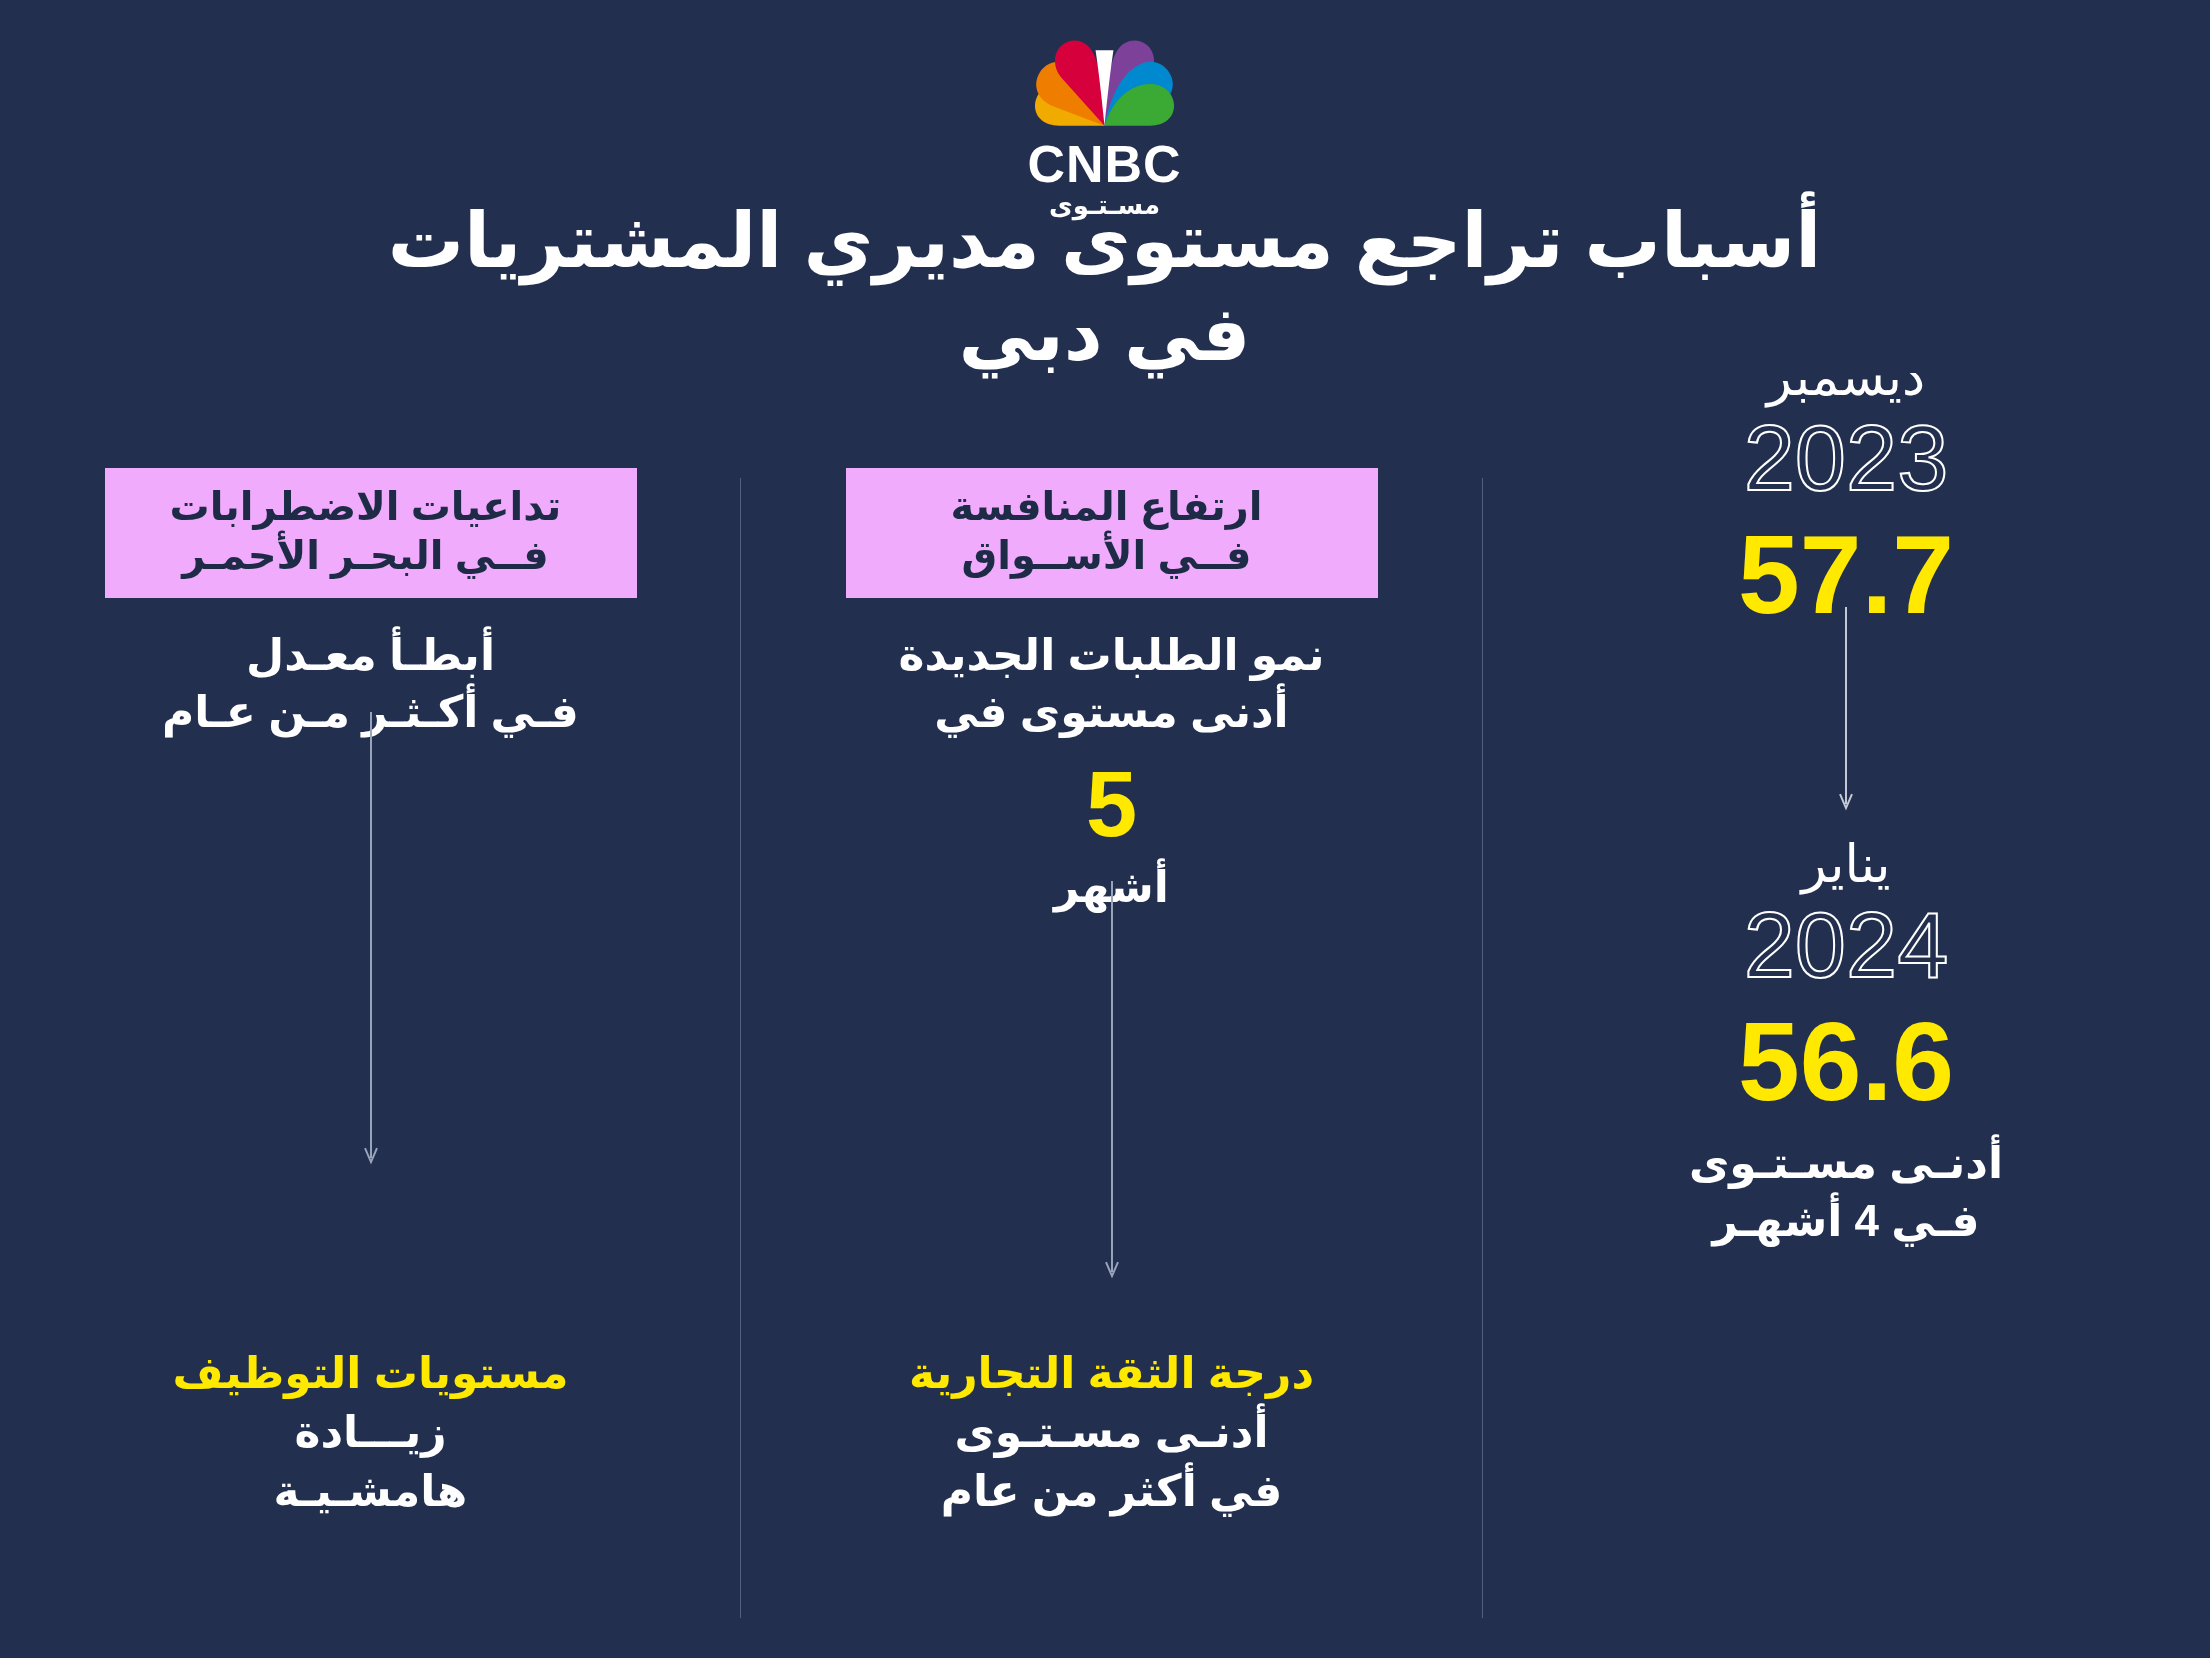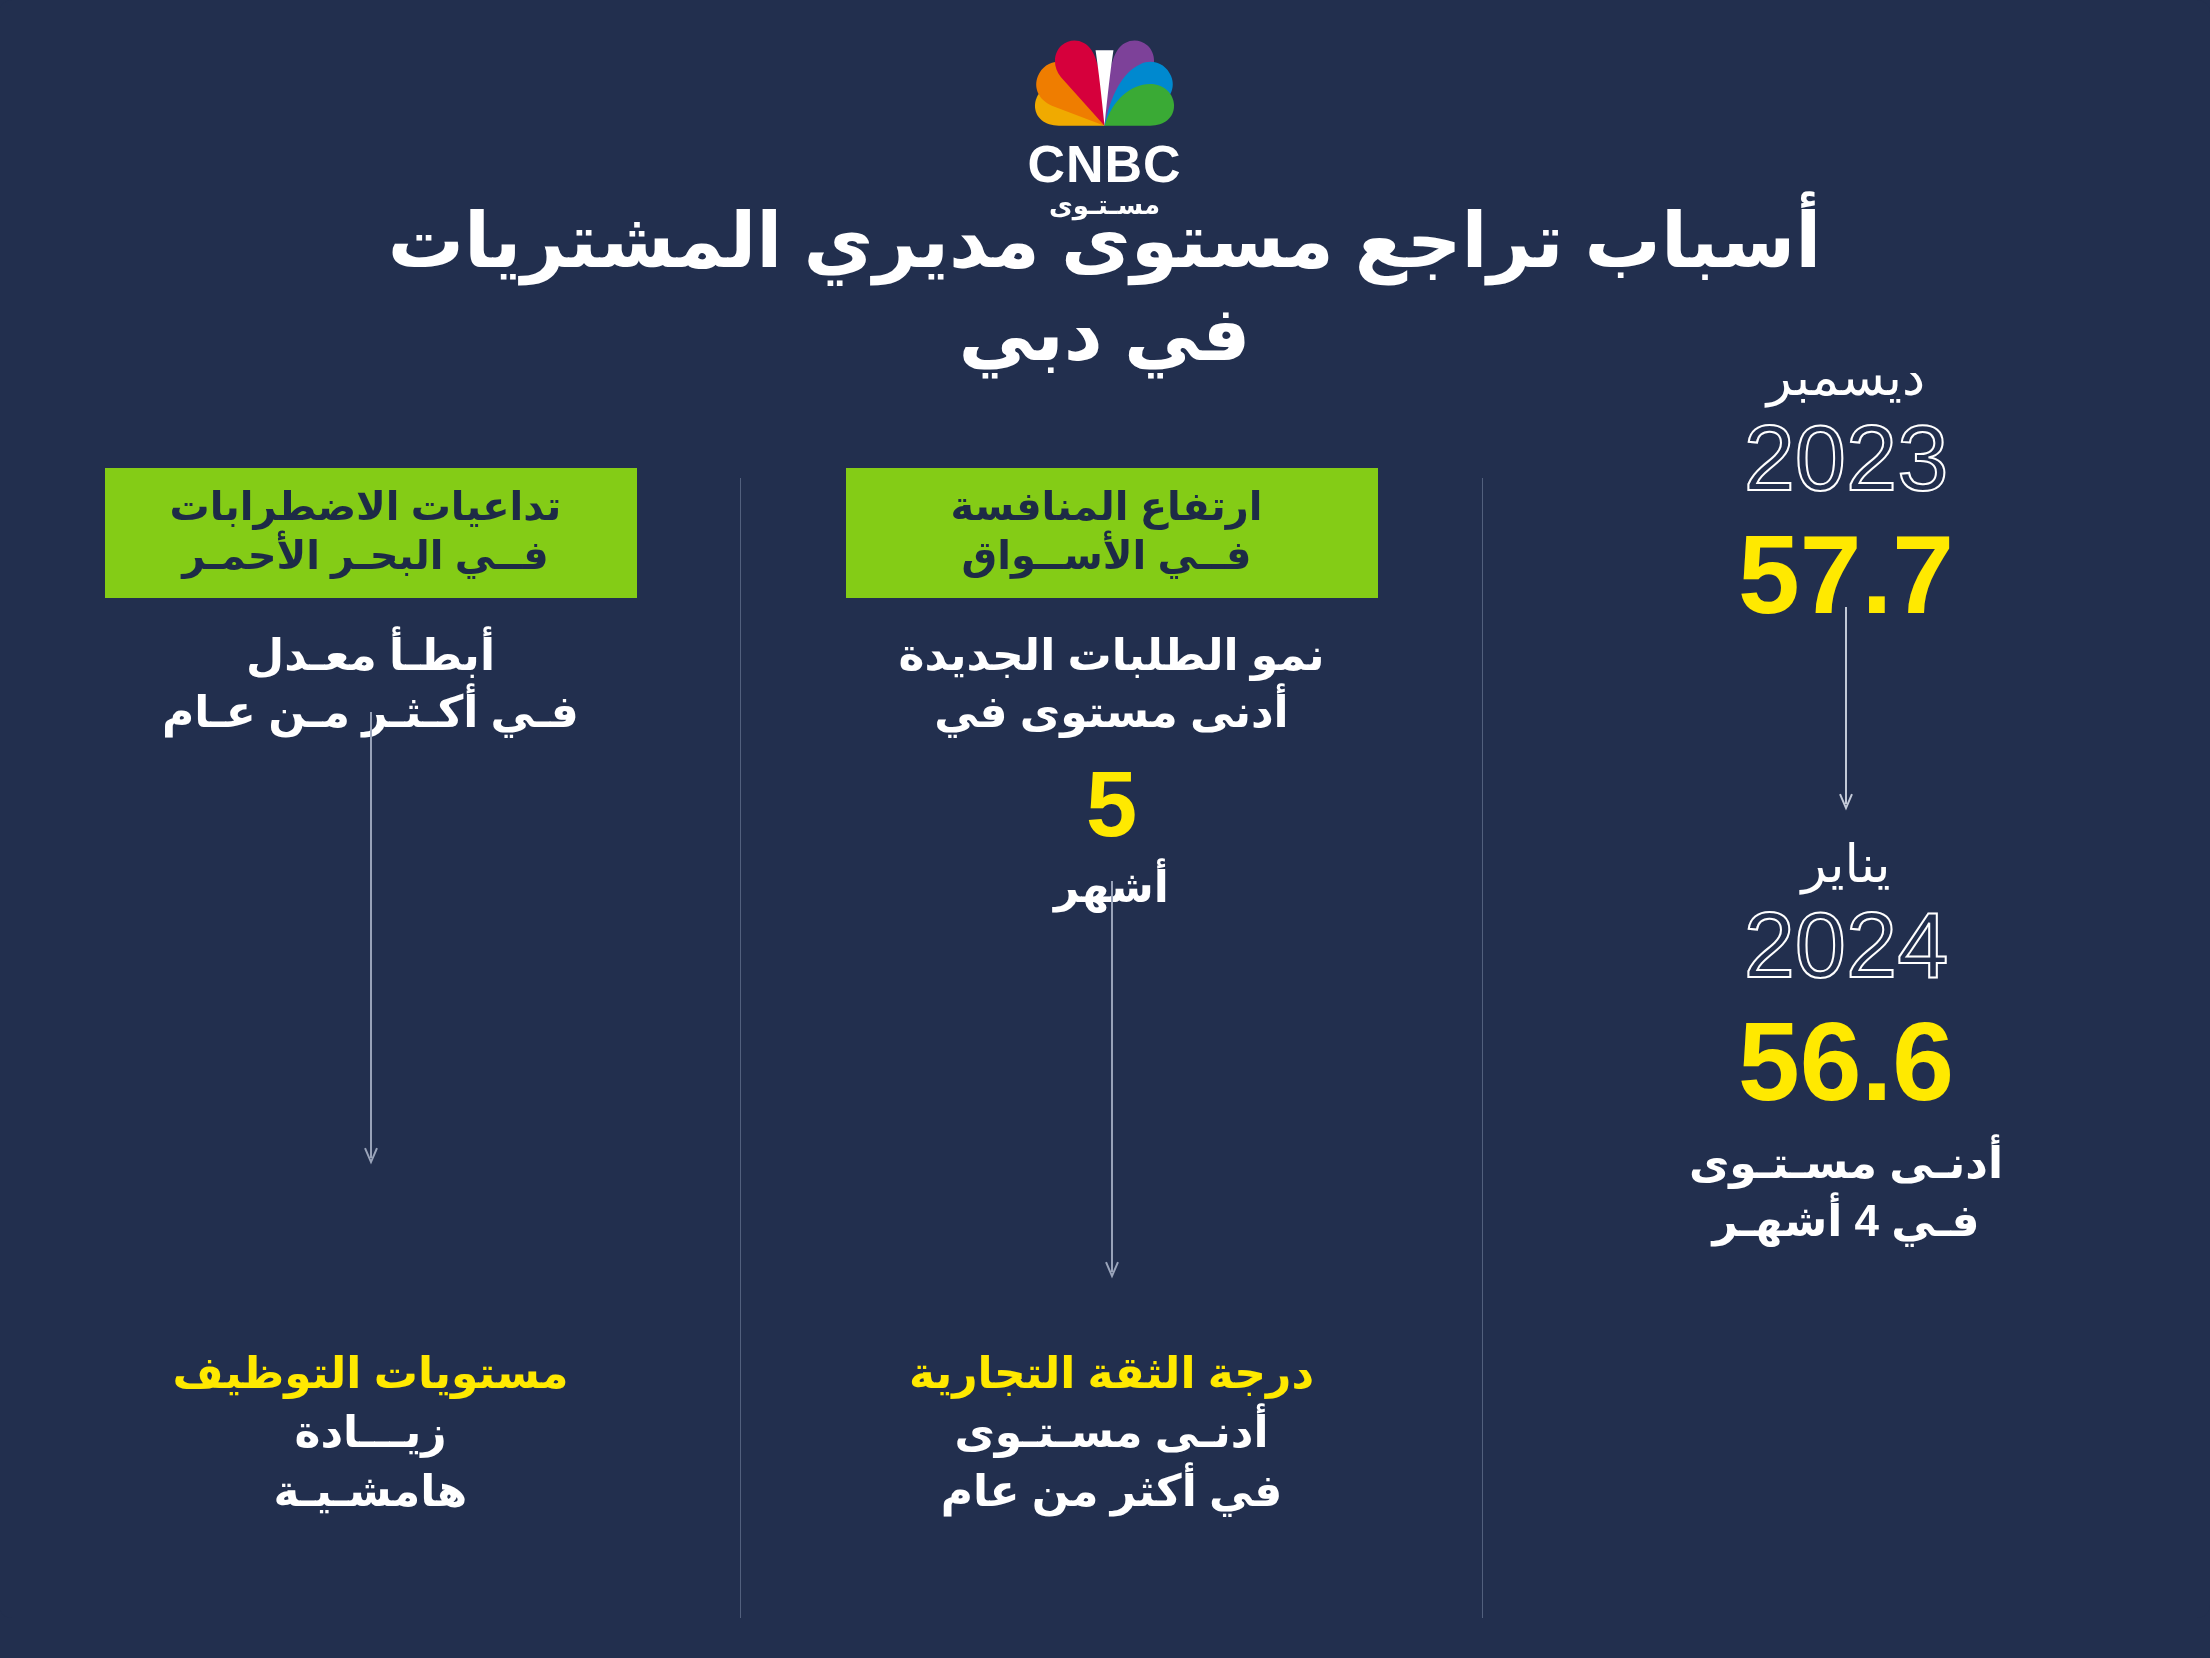--- a/index.html
+++ b/index.html
@@ -90,21 +90,21 @@
     top: 10px;
     width: 1px;
     height: 1174px;
     background: #52607d;
   }
   #divider-1 { left: 741px; }
   #divider-2 { left: 1483px; }
 
   
   .chip {
-    background: #84cc16;
+    background: #f0abfc;
     color: #1d2b46;
     font-weight: bold;
     font-size: 40px;
     line-height: 1.22;
     text-align: center;
     padding: 14px 28px 18px 18px;
     display: block;
     width: 532px;
     box-sizing: border-box;
     margin: 0 auto;

